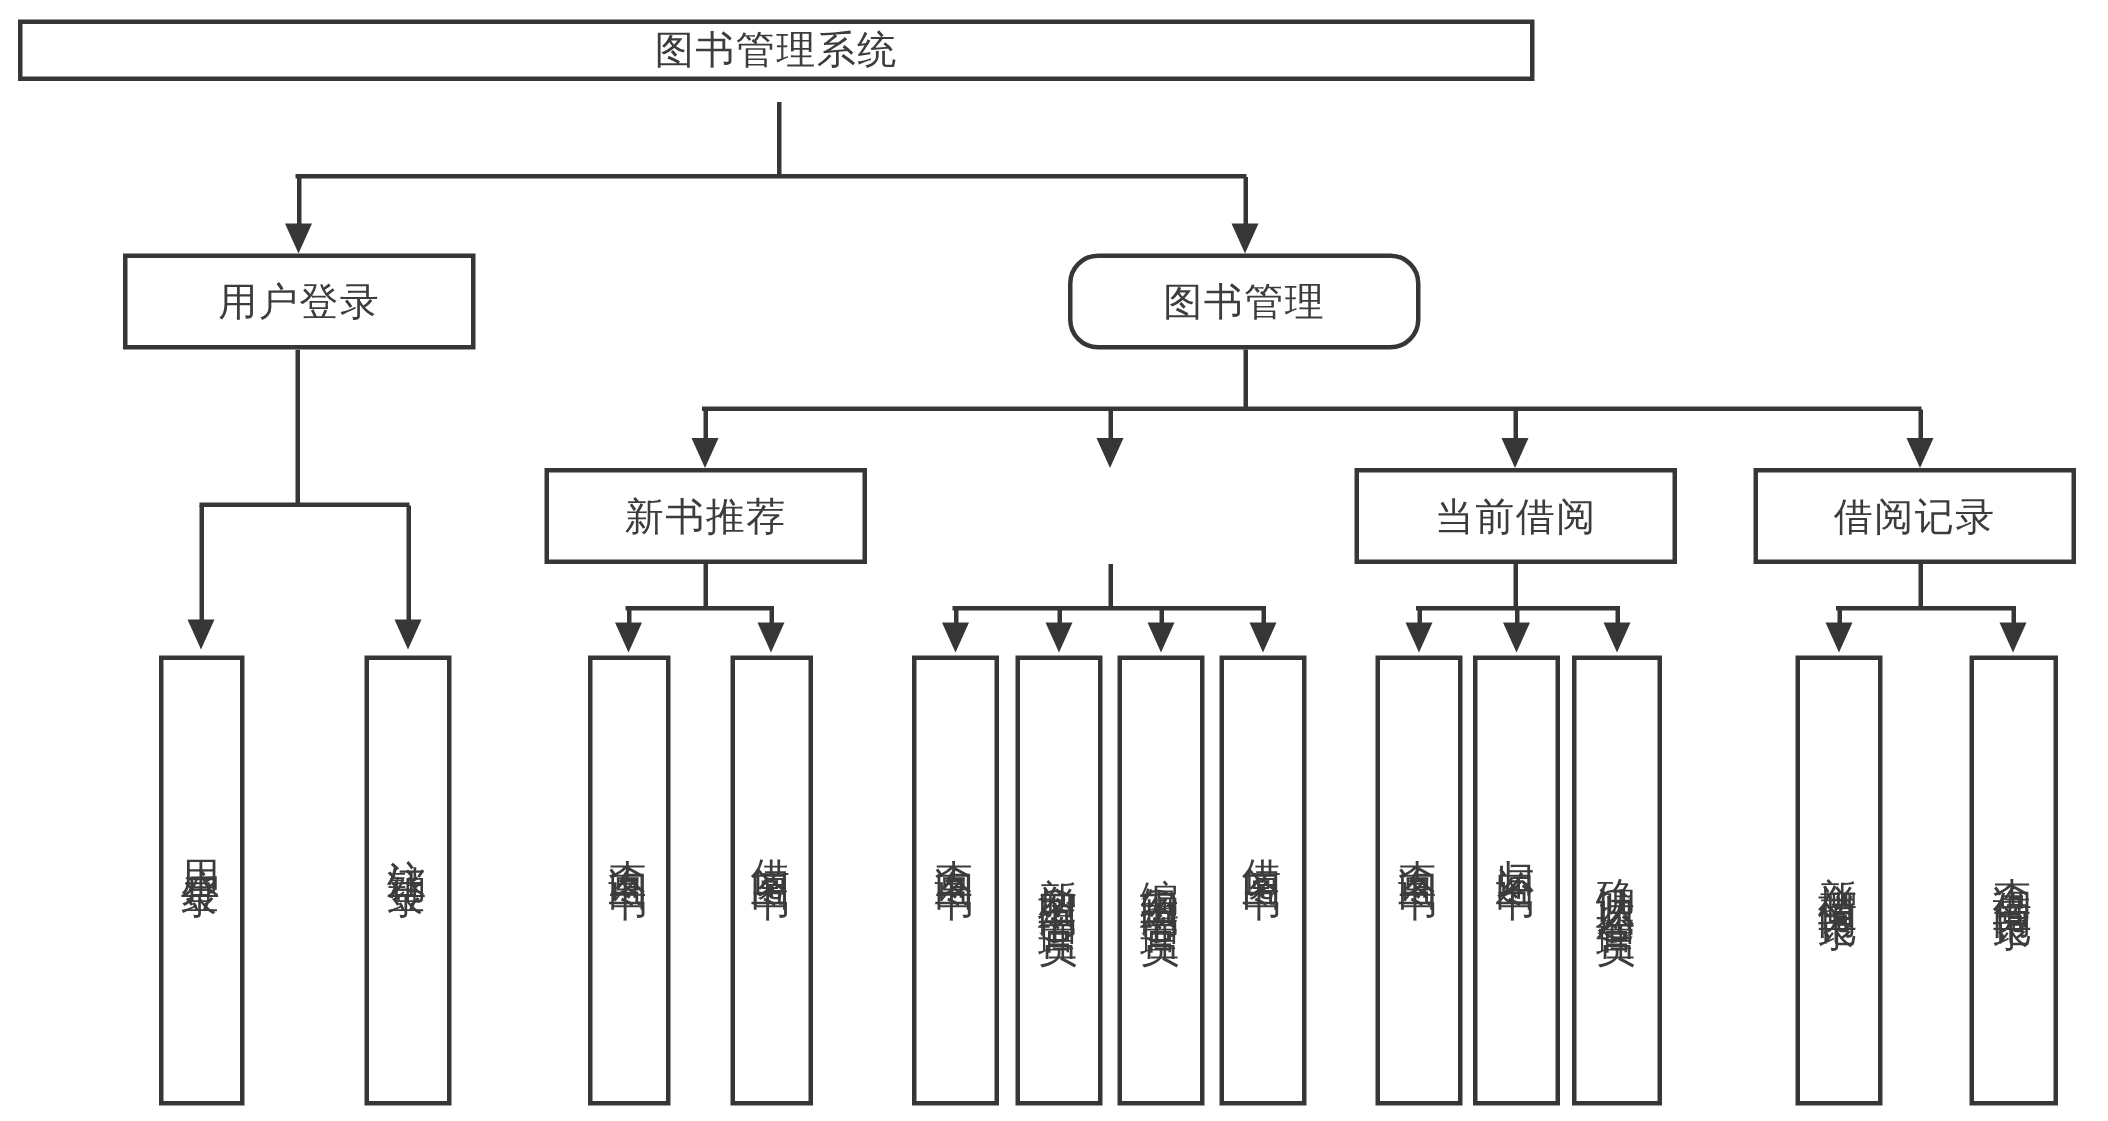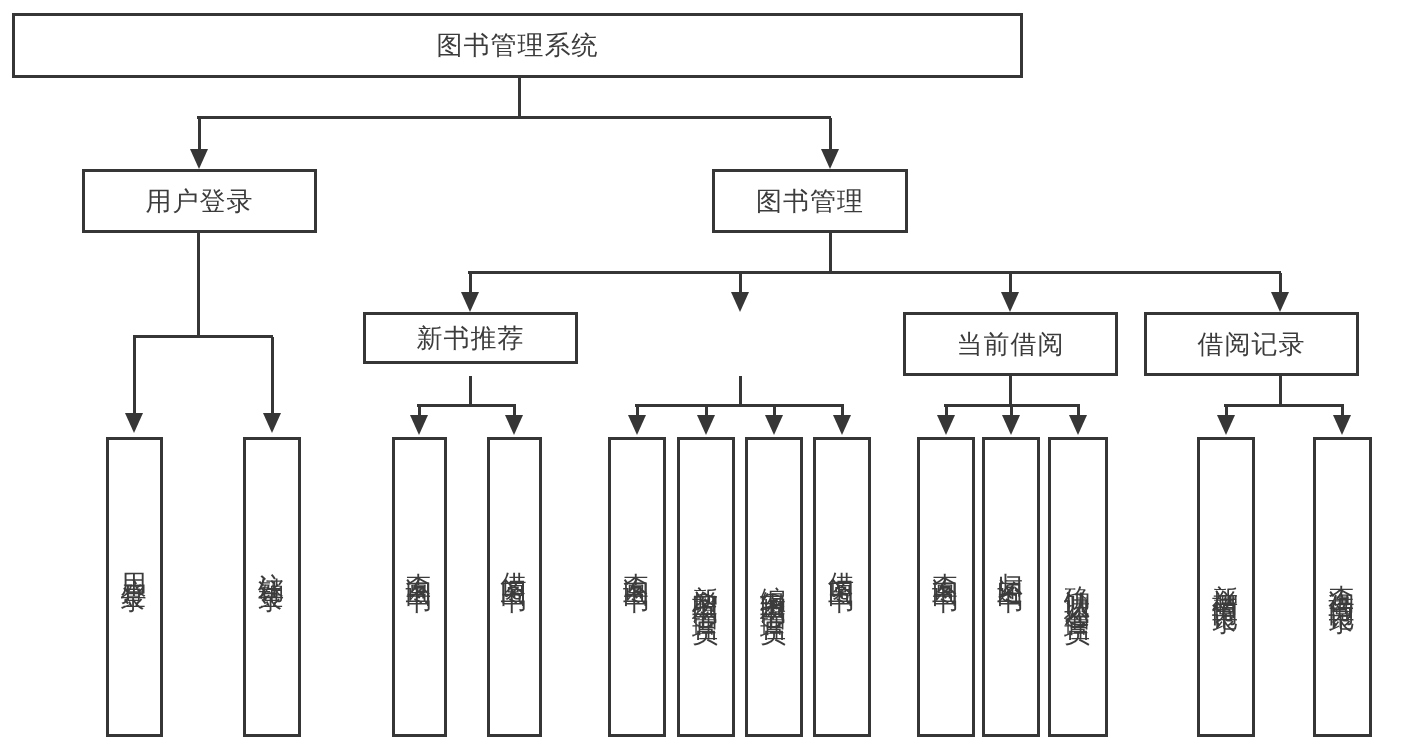--- a/index.html
+++ b/index.html
@@ -107,38 +107,38 @@
   <div class="line" style="left:1010px; top:406px; width:3px; height:10px;"></div>
   <div class="arrow" style="left:1002px; top:415px;"></div>
   <div class="line" style="left:1077px; top:406px; width:3px; height:10px;"></div>
   <div class="arrow" style="left:1069px; top:415px;"></div>
 
   <div class="line" style="left:1225px; top:406px; width:3px; height:10px;"></div>
   <div class="arrow" style="left:1217px; top:415px;"></div>
   <div class="line" style="left:1341px; top:406px; width:3px; height:10px;"></div>
   <div class="arrow" style="left:1333px; top:415px;"></div>
 
-  <div class="box hbox" style="left:12px; top:13px; width:1011px; height:65px;">
+  <div class="box hbox" style="left:12px; top:13px; width:1011px; height:41px;">
     <span>图书管理系统</span>
   </div>
 
   <div class="box hbox" style="left:82px; top:169px; width:235px; height:64px;">
     <span>用户登录</span>
   </div>
-  <div class="box hbox" style="left:712px; top:169px; width:196px; height:64px;">
+  <div class="box hbox" style="left:712px; top:169px; width:235px; height:64px;border-radius:20px;">
     <span>图书管理</span>
   </div>
 
-  <div class="box hbox" style="left:363px; top:312px; width:215px; height:52px;text-align:center;">
+  <div class="box hbox" style="left:363px; top:312px; width:215px; height:64px;text-align:center;">
     <span>新书推荐</span>
   </div>
   <div class="box hbox" style="left:903px; top:312px; width:215px; height:64px;justify-content:center;">
     <span>当前借阅</span>
   </div>
-  <div class="box hbox" style="left:1144px; top:312px; width:215px; height:64px;">
+  <div class="box hbox" style="left:1169px; top:312px; width:215px; height:64px;">
     <span>借阅记录</span>
   </div>
 
   <div class="box vbox pad-lg" style="left:106px; top:437px; width:57px; height:300px;">
     <span>用户登录</span>
   </div>
   <div class="box vbox pad-lg" style="left:243px; top:437px; width:58px; height:300px;">
     <span>注销登录</span>
   </div>
 

